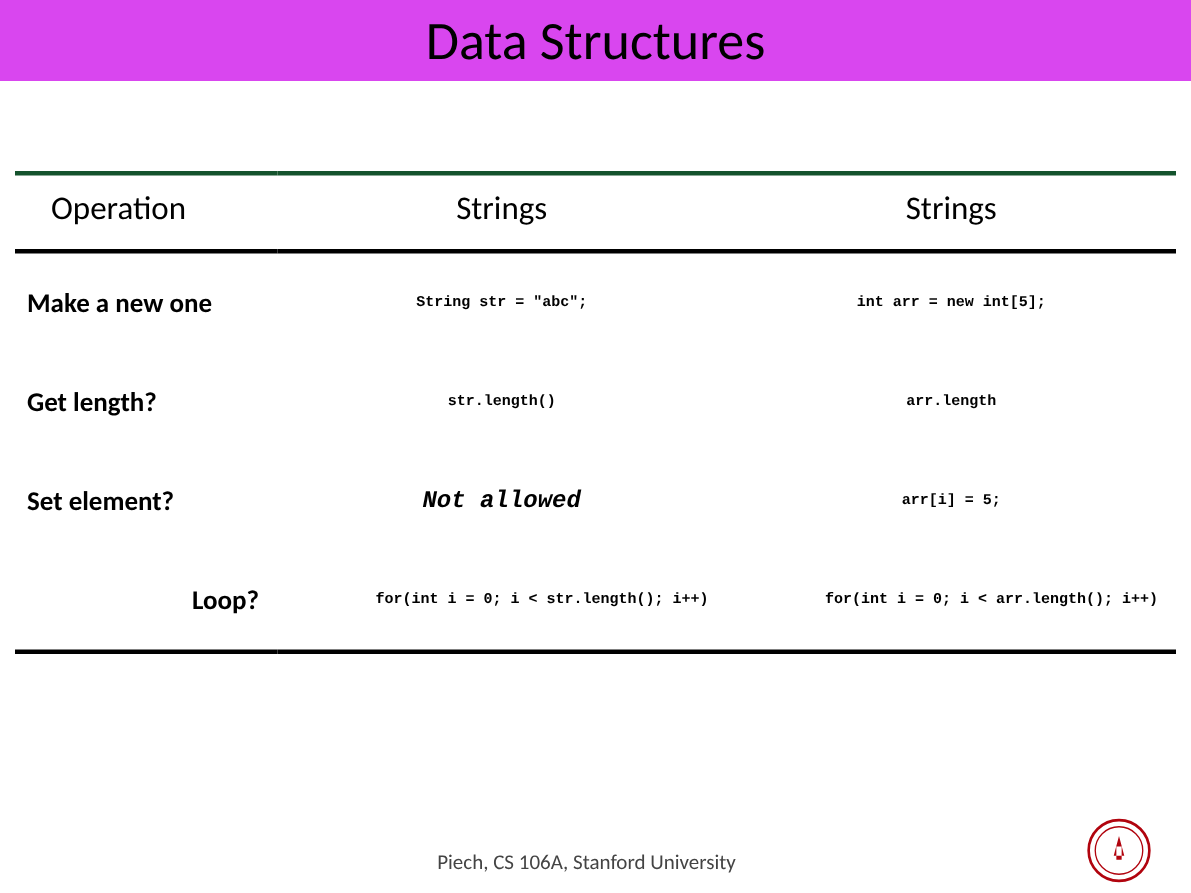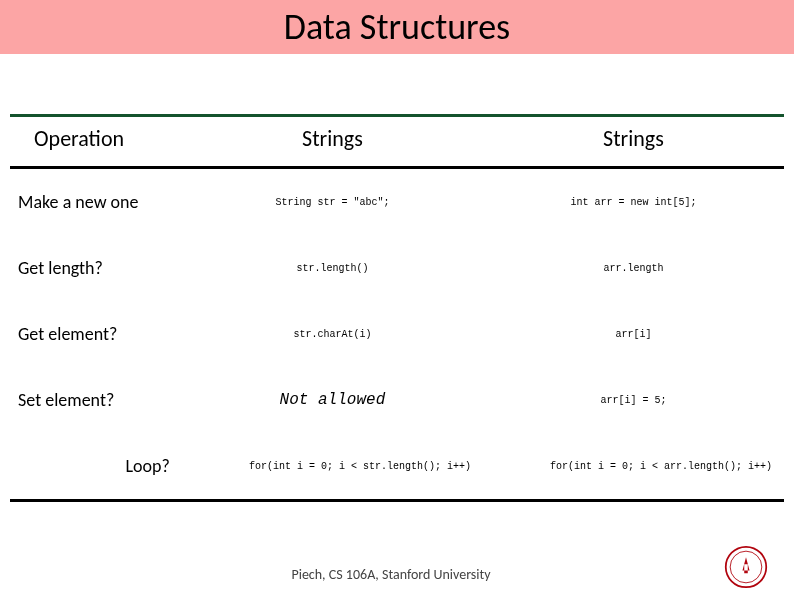--- a/index.html
+++ b/index.html
@@ -1,24 +1,24 @@
 <!DOCTYPE html>
 <html><head>
 <meta charset="utf-8">
 <style>
   * { margin: 0; padding: 0; box-sizing: border-box; }
   html, body { width: 794px; height: 595px; background: #fff; font-family: Calibri, "Segoe UI", Arial, sans-serif; color: #000; }
   .slide { width: 794px; height: 595px; position: relative; }
-  .title-bar { width: 100%; height: 54px; background: #fca5a5; display: flex; align-items: center; justify-content: center; }
+  .title-bar { width: 100%; height: 54px; background: #d946ef; display: flex; align-items: center; justify-content: center; }
   .title-bar h1 { font-size: 36px; font-weight: 400; color: #000; }
   .content { padding: 60px 10px 0 10px; }
   table { width: 100%; border-collapse: collapse; }
   thead th { font-size: 22px; font-weight: 400; padding: 8px 12px 14px 12px; text-align: center; border-top: 3px solid #14532d; border-bottom: 3px solid #000; }
   thead th:first-child { text-align: left; padding-left: 24px; }
-  tbody td { font-size: 18px; padding: 22px 12px; text-align: center; vertical-align: middle; }
+  tbody td { font-size: 18px; padding: 22px 12px; text-align: center; vertical-align: middle; font-weight: bold; }
   tbody td:first-child { text-align: left; padding-left: 8px; }
   tbody td.code { font-family: "Courier New", monospace; font-size: 10px; }
   tbody td.italic { font-style: italic; font-family: "Courier New", monospace; font-size: 16px; }
   tbody tr.last td { border-bottom: 3px solid #000; text-align: right; }
   .footer { position: absolute; left: 0; right: 12px; bottom: 12px; text-align: center; font-size: 14px; color: #444; }
   .seal { position: absolute; right: 26px; bottom: 6px; width: 44px; height: 44px; }
   .seal svg { width: 44px; height: 44px; }
 </style>
 </head>
 <body>
@@ -42,25 +42,20 @@
           <td>Make a new one</td>
           <td class="code">String str = "abc";</td>
           <td class="code">int arr = new int[5];</td>
         </tr>
         <tr>
           <td>Get length?</td>
           <td class="code">str.length()</td>
           <td class="code">arr.length</td>
         </tr>
         <tr>
-          <td>Get element?</td>
-          <td class="code">str.charAt(i)</td>
-          <td class="code">arr[i]</td>
-        </tr>
-        <tr>
           <td>Set element?</td>
           <td class="italic">Not allowed</td>
           <td class="code">arr[i] = 5;</td>
         </tr>
         <tr class="last">
           <td>Loop?</td>
           <td class="code">for(int i = 0; i &lt; str.length(); i++)</td>
           <td class="code">for(int i = 0; i &lt; arr.length(); i++)</td>
         </tr>
       </tbody>

